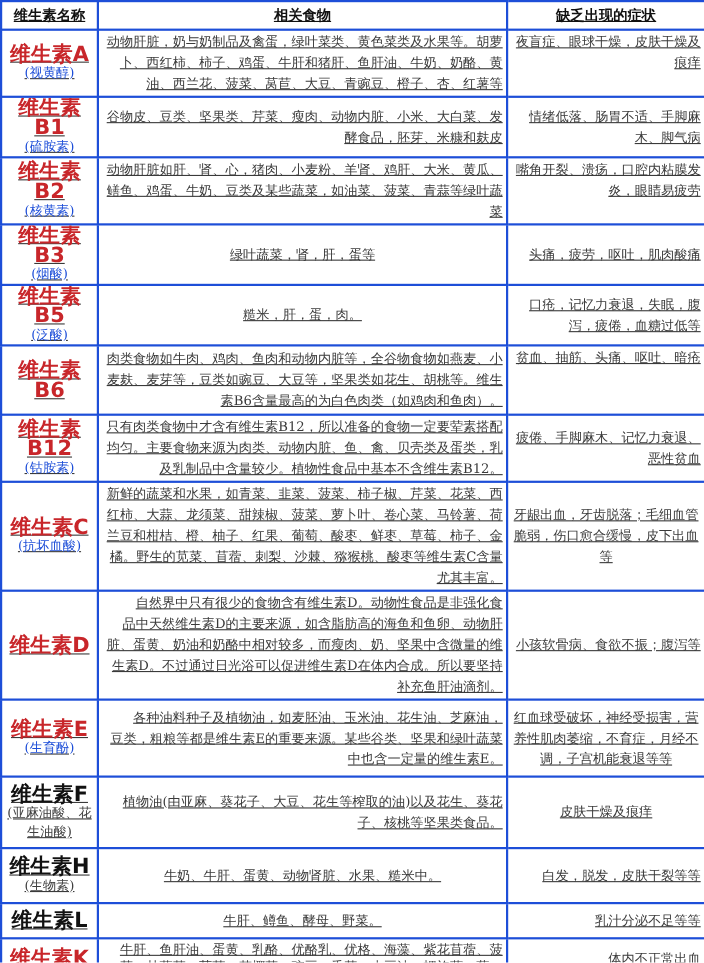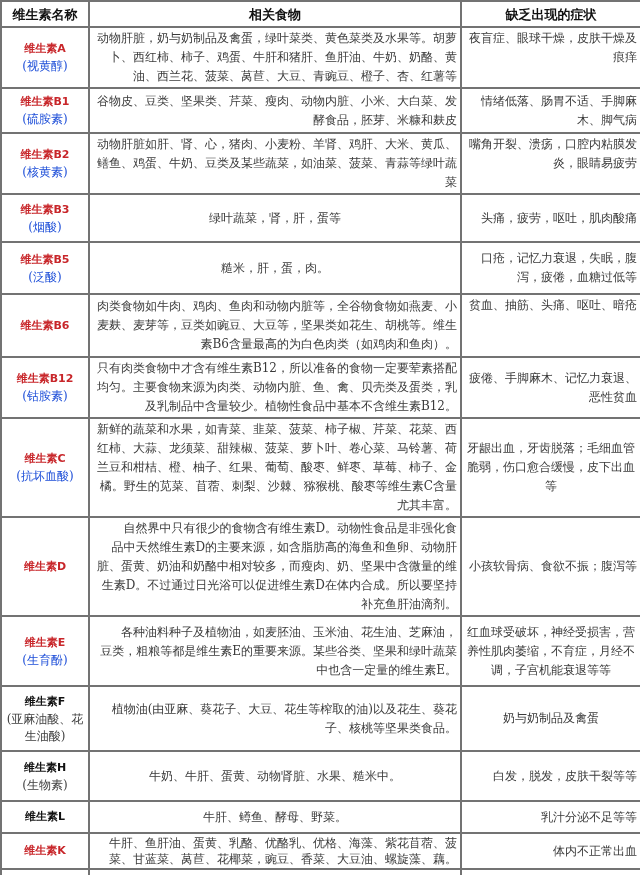--- a/index.html
+++ b/index.html
@@ -8,42 +8,43 @@
     border-collapse: collapse;
     width: 640px;
     table-layout: fixed;
     font-family: "DejaVu Serif", "Liberation Serif", serif;
     color: #3a3a3a;
   }
   col.c1 { width: 88px; }
   col.c2 { width: 372px; }
   col.c3 { width: 180px; }
   td, th {
-    border: 2px solid #737373;
+    border: 2px solid #1d4ed8;
     padding: 1px 3px;
     vertical-align: middle;
     font-size: 12px;
     line-height: 19px;
     font-weight: normal;
     overflow: hidden;
+    text-decoration: underline;
   }
   th {
     font-family: "DejaVu Sans", "Liberation Sans", sans-serif;
     font-weight: bold;
     font-size: 13px;
     color: #111;
     height: 22px;
     text-align: center;
   }
   td.name { text-align: center; padding: 0 1px; }
   .vname {
     display: block;
     font-family: "DejaVu Sans", "Liberation Sans", sans-serif;
     font-weight: bold;
-    font-size: 11px;
+    font-size: 19px;
     line-height: 18px;
   }
   .vname.red { color: #c8262a; }
   .vname.black { color: #111; }
   .alias { display: block; font-size: 12px; line-height: 17px; }
   .alias.red { color: #1d4ed8; }
   .alias.black { color: #404040; }
   td.foods, td.symptoms { text-align: right; }
   td.center { text-align: center; }
   .indent { text-indent: 2em; }
@@ -153,21 +154,21 @@
       <td class="foods indent">各种油料种子及植物油，如麦胚油、玉米油、花生油、芝麻油，豆类，粗粮等都是维生素E的重要来源。某些谷类、坚果和绿叶蔬菜中也含一定量的维生素E。</td>
       <td class="symptoms center">红血球受破坏，神经受损害，营养性肌肉萎缩，不育症，月经不调，子宫机能衰退等等</td>
     </tr>
 
     <tr style="height:65px">
       <td class="name">
         <span class="vname black">维生素F</span>
         <span class="alias black">(亚麻油酸、花生油酸)</span>
       </td>
       <td class="foods">植物油(由亚麻、葵花子、大豆、花生等榨取的油)以及花生、葵花子、核桃等坚果类食品。</td>
-      <td class="symptoms center">奶与奶制品及禽蛋</td>
+      <td class="symptoms center">皮肤干燥及痕痒</td>
     </tr>
 
     <tr style="height:50px">
       <td class="name">
         <span class="vname black">维生素H</span>
         <span class="alias black">(生物素)</span>
       </td>
       <td class="foods center">牛奶、牛肝、蛋黄、动物肾脏、水果、糙米中。</td>
       <td class="symptoms">白发，脱发，皮肤干裂等等</td>
     </tr>

